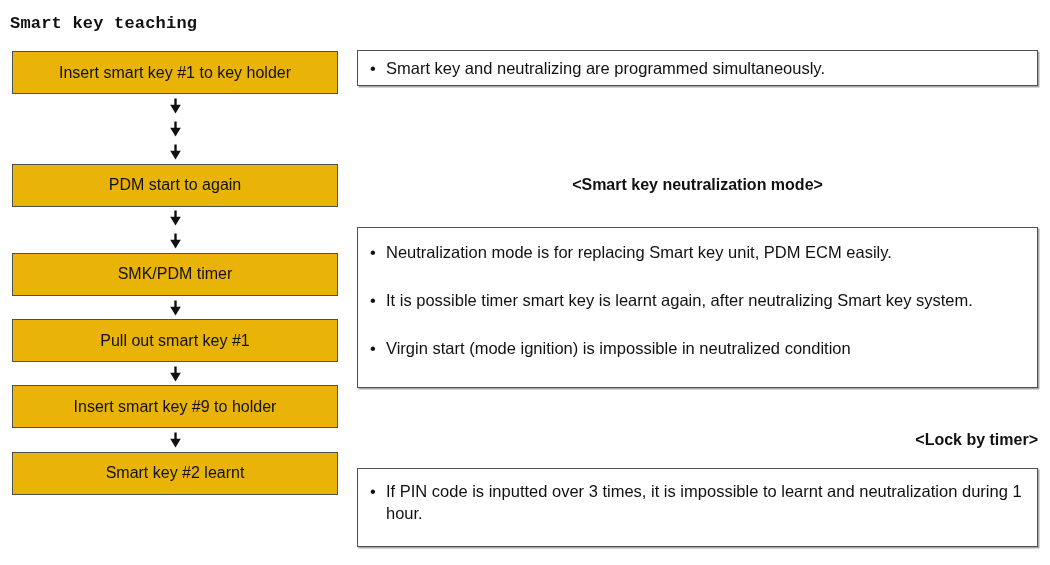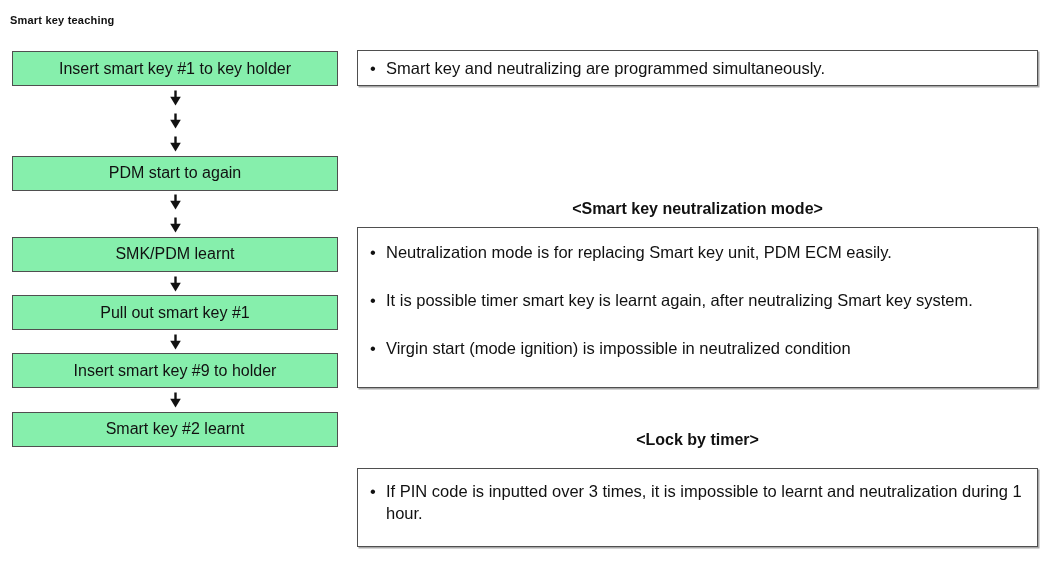--- a/index.html
+++ b/index.html
@@ -10,39 +10,40 @@
     background: #ffffff;
     font-family: "Liberation Sans", sans-serif;
     color: #111111;
     overflow: hidden;
   }
 
   .page-title {
     position: absolute;
     left: 10px;
     top: 14px;
-    font-size: 11px;
+    font-size: 17px;
     font-weight: bold;
     letter-spacing: 0.2px;
+    font-family: Liberation Mono, monospace;
   }
 
   
   .flow {
     position: absolute;
     left: 12px;
     top: 51px;
     width: 326px;
     display: flex;
     flex-direction: column;
   }
   .flow-box {
     box-sizing: border-box;
-    height: 35px;
+    height: 43px;
     border: 1.5px solid #4f4f4f;
-    background: #86efac;
+    background: #eab308;
     display: flex;
     align-items: center;
     justify-content: center;
     font-size: 16px;
     white-space: nowrap;
   }
   .flow-arrow {
     height: 23.2px;
     display: flex;
     align-items: center;
@@ -66,22 +67,22 @@
   .panel-lock   { top: 468px; height: 79px;  padding: 11px 12px 0 12px; }
 
   .panel-heading {
     position: absolute;
     left: 357px;
     width: 681px;
     text-align: center;
     font-size: 16px;
     font-weight: bold;
   }
-  .heading-neutral { top: 200px; }
-  .heading-lock    { top: 431px; }
+  .heading-neutral { top: 176px; }
+  .heading-lock    { top: 431px; text-align: right; }
 
   .bullet {
     display: flex;
     line-height: 22px;
     margin: 0 0 26px 0;
   }
   .panel-note .bullet { margin: 0; }
   .bullet-glyph {
     flex: 0 0 16px;
     width: 16px;
@@ -127,21 +128,21 @@
           <polygon points="1.2,6.8 11.8,6.8 6.5,15.5" fill="#111111"></polygon>
         </svg>
       </div>
     <div class="flow-arrow">
         <svg width="13" height="16" viewBox="0 0 13 16">
           <line x1="6.5" y1="0.5" x2="6.5" y2="9" stroke="#111111" stroke-width="2.4"></line>
           <polygon points="1.2,6.8 11.8,6.8 6.5,15.5" fill="#111111"></polygon>
         </svg>
       </div>
     <div class="flow-box">
-        <span>SMK/PDM learnt</span>
+        <span>SMK/PDM timer</span>
       </div>
     <div class="flow-arrow">
         <svg width="13" height="16" viewBox="0 0 13 16">
           <line x1="6.5" y1="0.5" x2="6.5" y2="9" stroke="#111111" stroke-width="2.4"></line>
           <polygon points="1.2,6.8 11.8,6.8 6.5,15.5" fill="#111111"></polygon>
         </svg>
       </div>
     <div class="flow-box">
         <span>Pull out smart key #1</span>
       </div>

